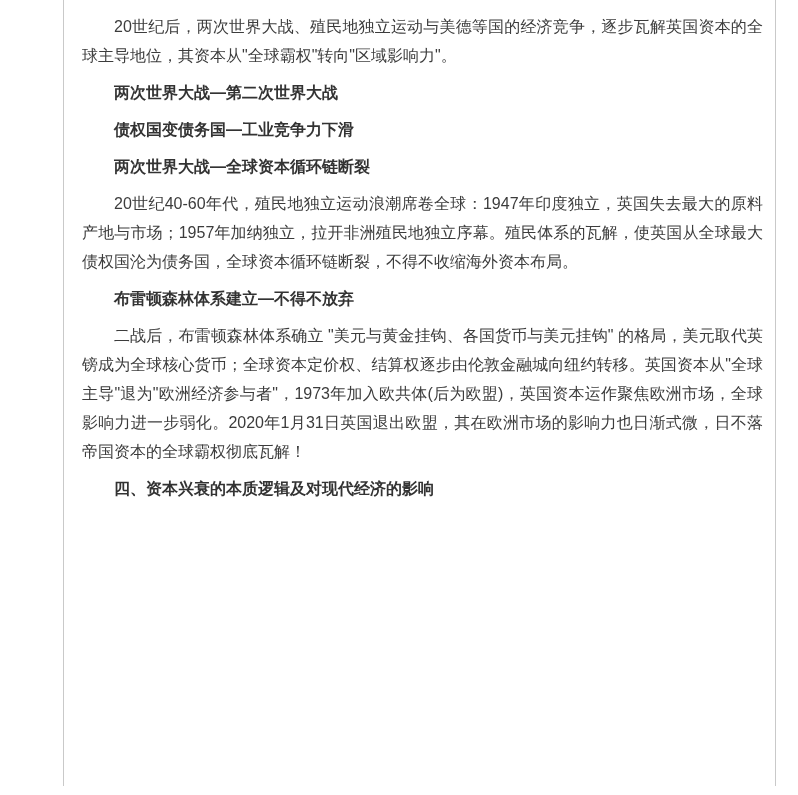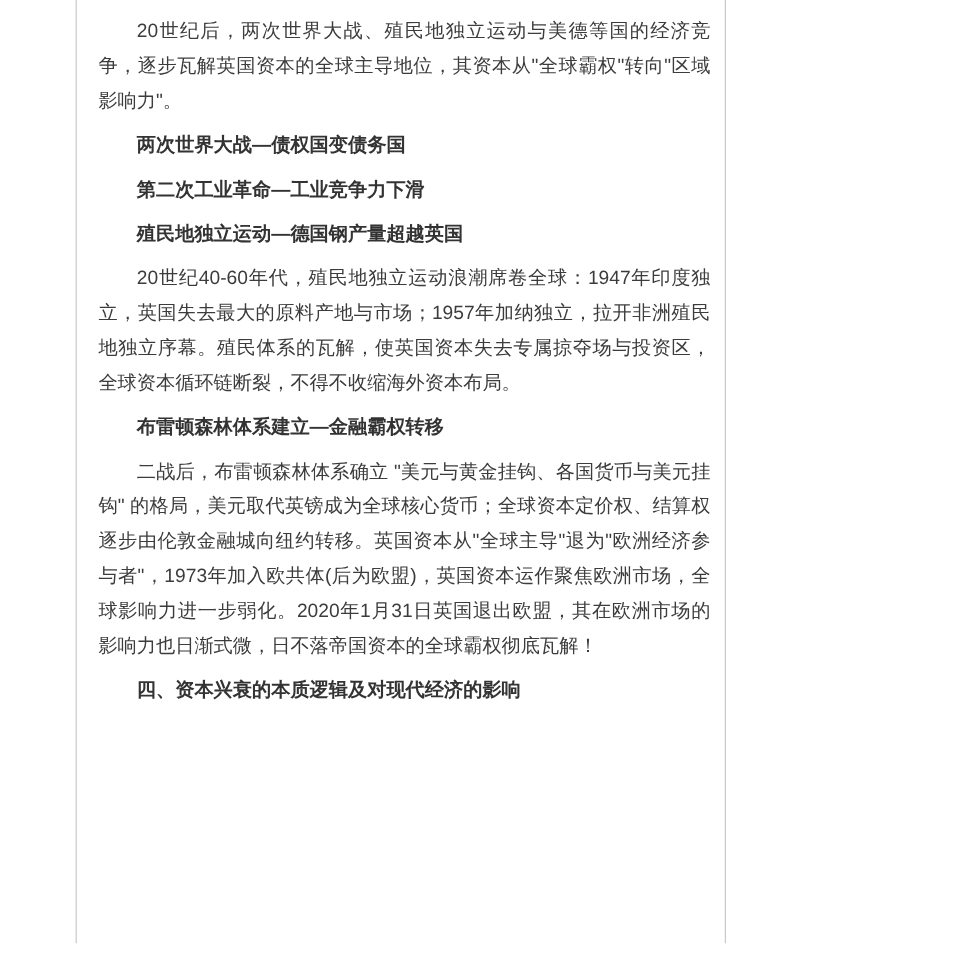--- a/index.html
+++ b/index.html
@@ -12,21 +12,21 @@
     width: 798px;
     height: 795px;
     background: #ffffff;
     overflow: hidden;
     font-family: "Liberation Sans", "DejaVu Sans", sans-serif;
   }
   .content {
     position: absolute;
     left: 63px;
     top: 0;
-    width: 542px;
+    width: 713px;
     height: 786px;
     box-sizing: border-box;
     border-left: 1px solid #c9c9c9;
     border-right: 1px solid #c9c9c9;
     padding: 12px 12px 0 18px;
     overflow: hidden;
     background: #ffffff;
   }
   .content p {
     margin: 0 0 8px 0;
@@ -46,21 +46,21 @@
     text-indent: 2em;
     text-align: left;
   }
 </style>
 </head>
 <body>
 
 <div class="page">
   <div class="content">
     <p>20世纪后，两次世界大战、殖民地独立运动与美德等国的经济竞争，逐步瓦解英国资本的全球主导地位，其资本从"全球霸权"转向"区域影响力"。</p>
-    <h3>两次世界大战—债权国变债务国</h3>
-    <h3>第二次工业革命—工业竞争力下滑</h3>
-    <h3>殖民地独立运动—德国钢产量超越英国</h3>
-    <p>20世纪40-60年代，殖民地独立运动浪潮席卷全球：1947年印度独立，英国失去最大的原料产地与市场；1957年加纳独立，拉开非洲殖民地独立序幕。殖民体系的瓦解，使英国资本失去专属掠夺场与投资区，全球资本循环链断裂，不得不收缩海外资本布局。</p>
-    <h3>布雷顿森林体系建立—金融霸权转移</h3>
+    <h3>两次世界大战—第二次世界大战</h3>
+    <h3>债权国变债务国—工业竞争力下滑</h3>
+    <h3>两次世界大战—全球资本循环链断裂</h3>
+    <p>20世纪40-60年代，殖民地独立运动浪潮席卷全球：1947年印度独立，英国失去最大的原料产地与市场；1957年加纳独立，拉开非洲殖民地独立序幕。殖民体系的瓦解，使英国从全球最大债权国沦为债务国，全球资本循环链断裂，不得不收缩海外资本布局。</p>
+    <h3>布雷顿森林体系建立—不得不放弃</h3>
     <p>二战后，布雷顿森林体系确立 "美元与黄金挂钩、各国货币与美元挂钩" 的格局，美元取代英镑成为全球核心货币；全球资本定价权、结算权逐步由伦敦金融城向纽约转移。英国资本从"全球主导"退为"欧洲经济参与者"，1973年加入欧共体(后为欧盟)，英国资本运作聚焦欧洲市场，全球影响力进一步弱化。2020年1月31日英国退出欧盟，其在欧洲市场的影响力也日渐式微，日不落帝国资本的全球霸权彻底瓦解！</p>
     <h3>四、资本兴衰的本质逻辑及对现代经济的影响</h3>
   </div>
 </div>
 
 </body></html>

